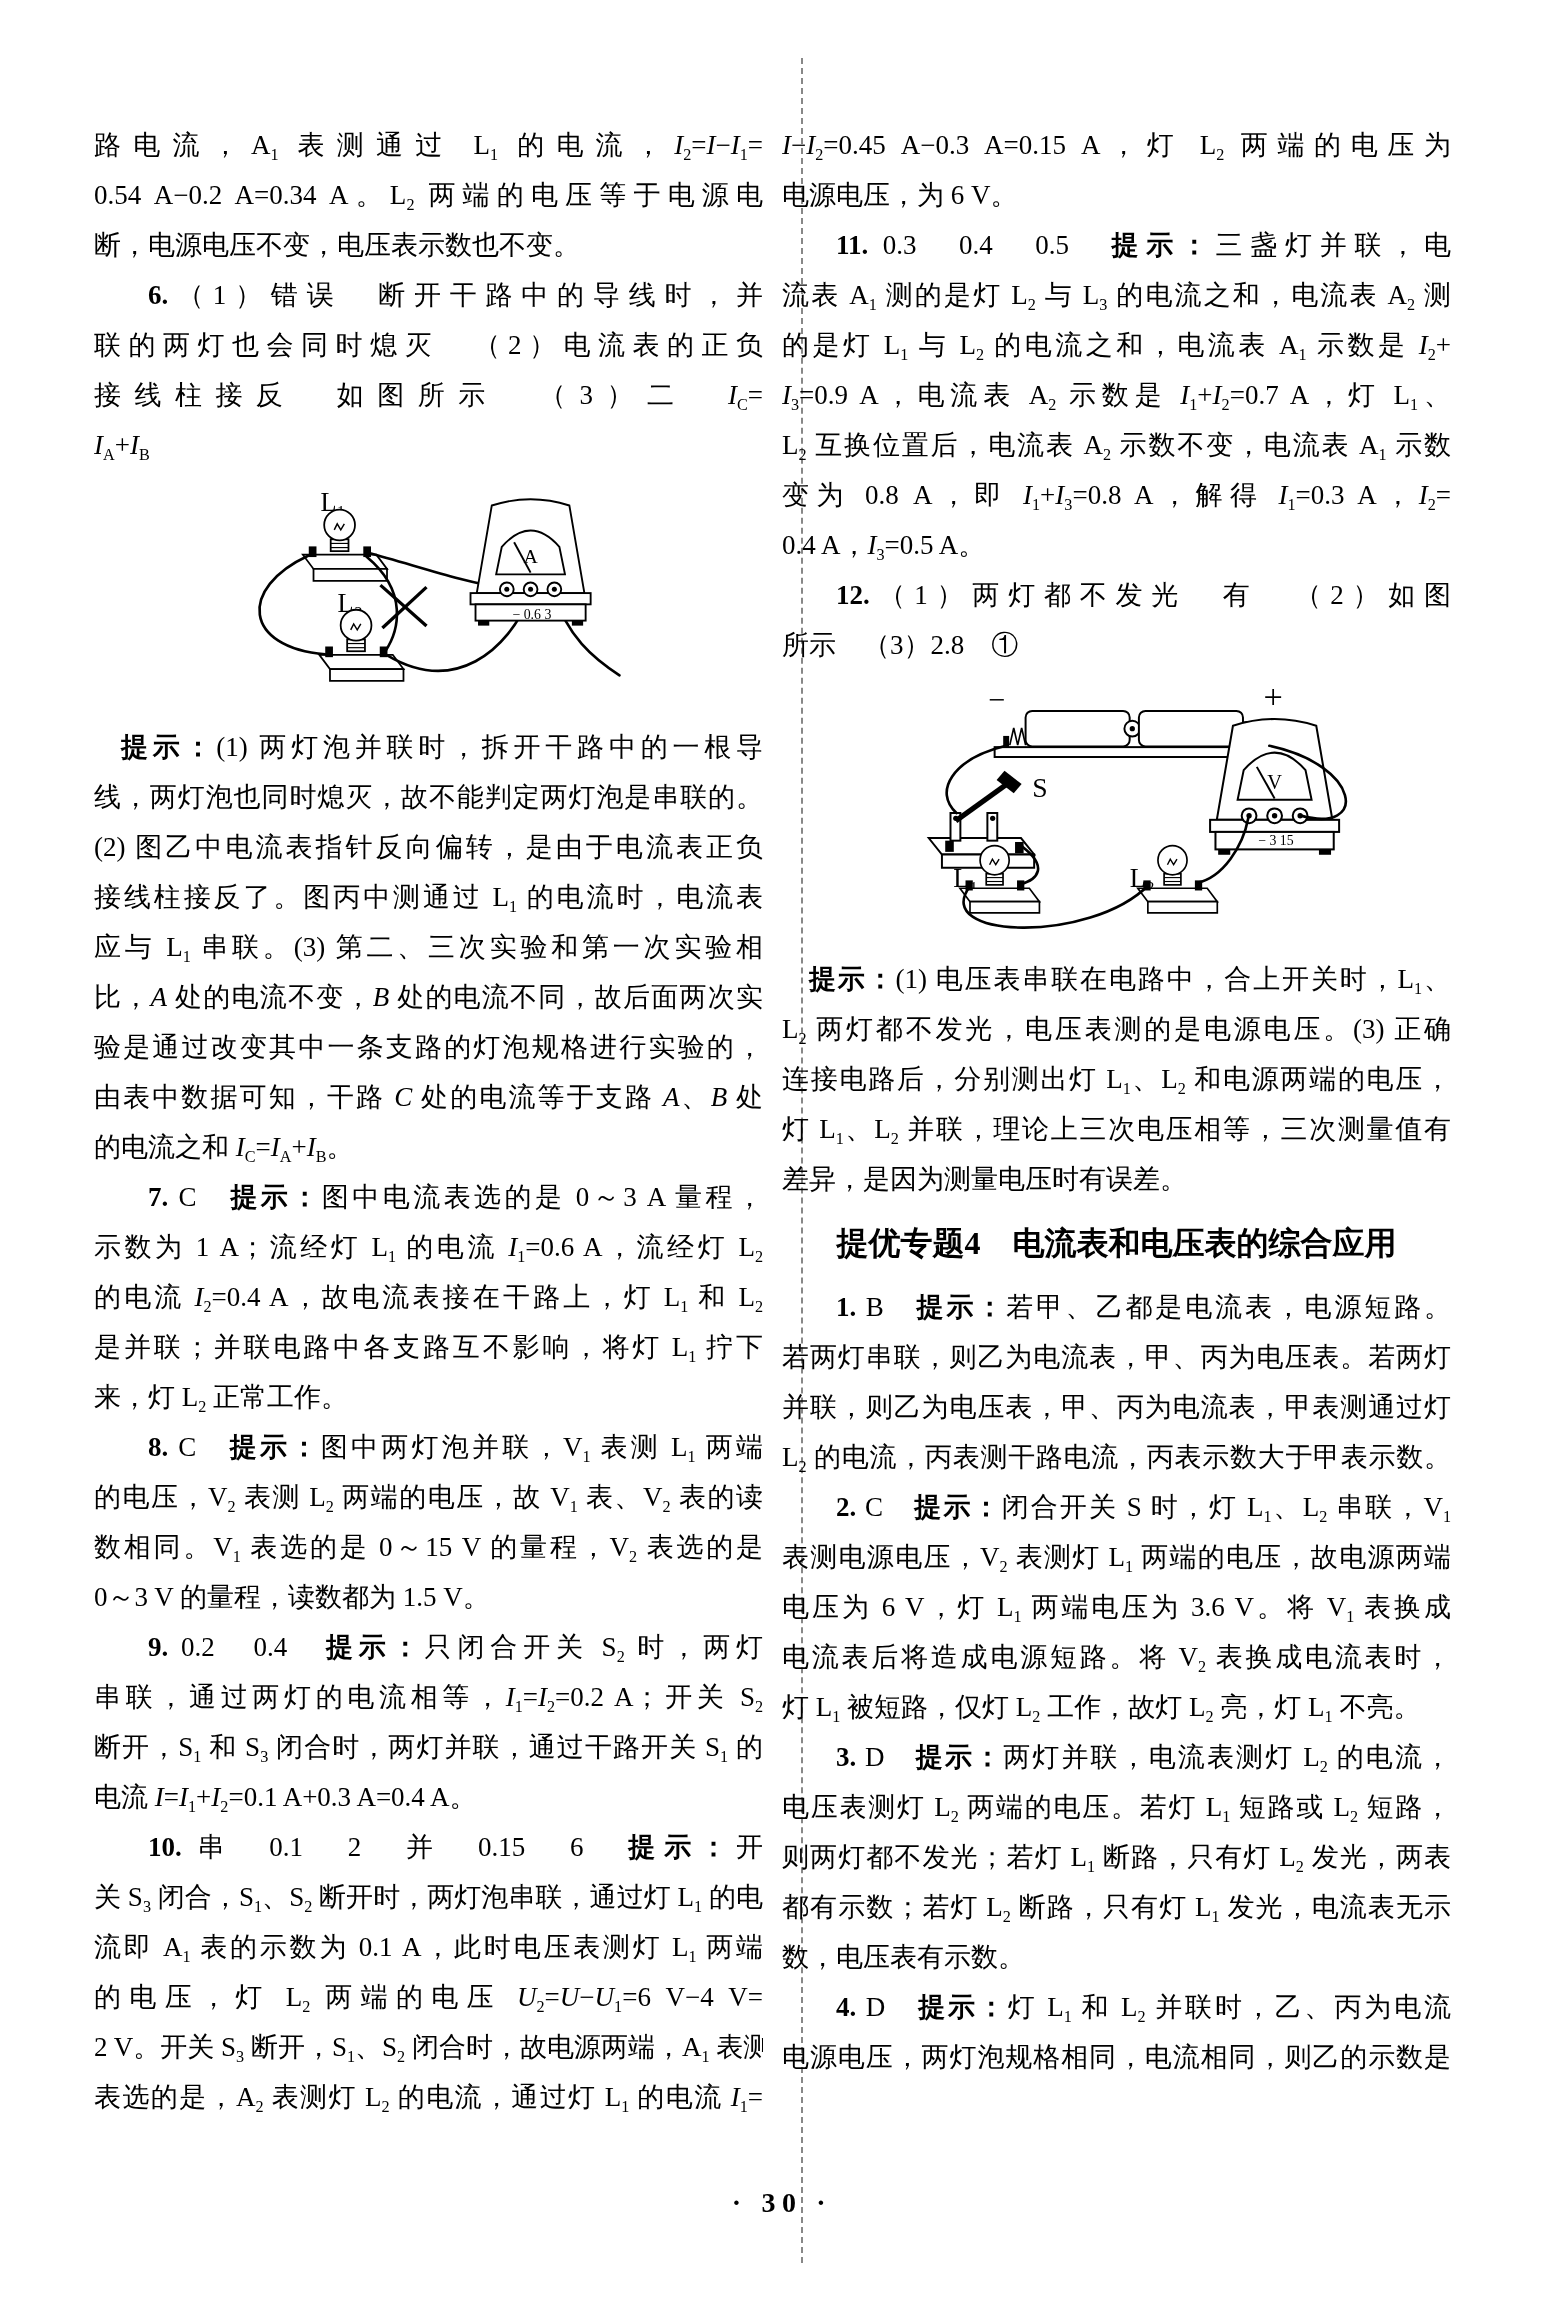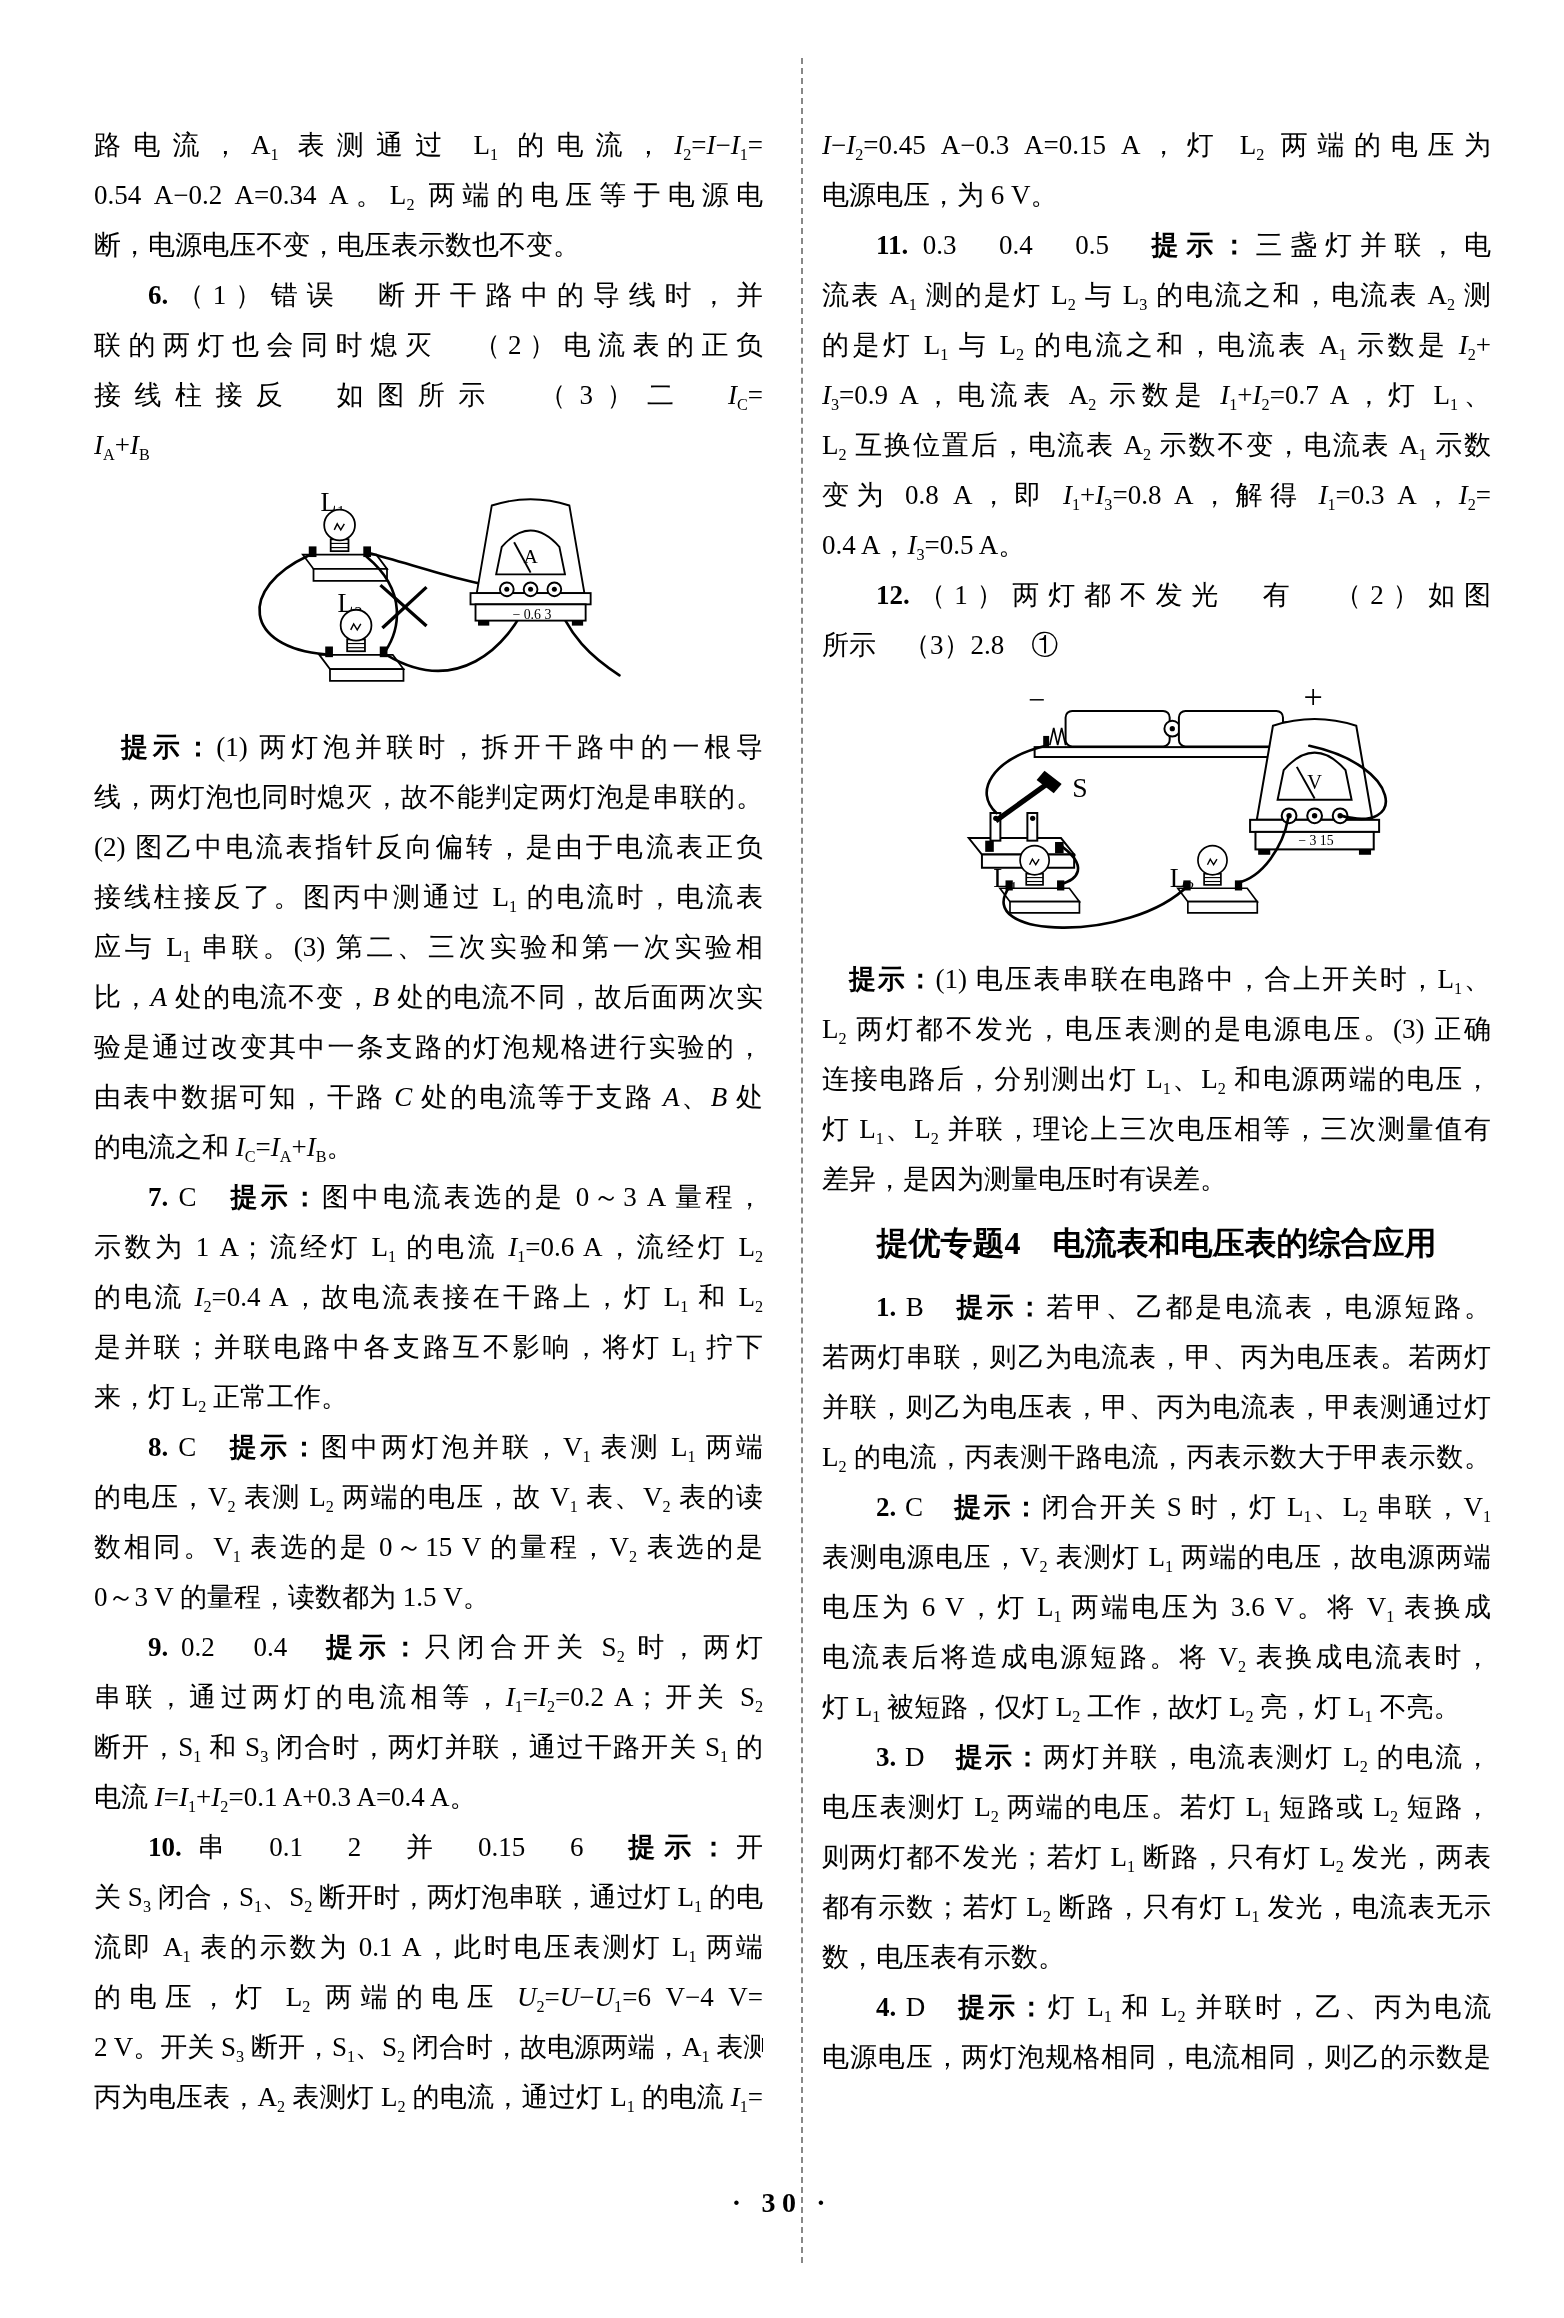--- a/index.html
+++ b/index.html
@@ -2,21 +2,21 @@
 <html style="font-size:10.5px"><head>
 <meta charset="utf-8">
 <style>
   html,body{margin:0;padding:0;}
   body{
     width:1564px;height:2319px;position:relative;background:#ffffff;color:#000;
     font-family:"Liberation Serif","DejaVu Serif",serif;
   }
   .col{position:absolute;top:120px;width:669px;}
   #left-col{left:94px;}
-  #right-col{left:822px;}
+  #right-col{left:782px;}
   .line{
     height:50px;line-height:50px;font-size:27px;
     text-align:justify;text-align-last:justify;text-justify:inter-character;
     overflow:hidden;white-space:nowrap;
   }
   .line.nj{text-align-last:left;}
   .line sub{font-size:.60em;line-height:0;}
   .b{font-weight:bold;}
   .i{font-style:italic;}
   .fig{display:flex;justify-content:center;align-items:flex-end;}
@@ -137,21 +137,21 @@
       <div class="line nj"><span>0～3 V 的量程，读数都为 1.5 V。</span></div>
       <div class="line" style="text-indent: 2em;"><span class="b">9.</span><span> 0.2　0.4　</span><span class="b">提示：</span><span>只闭合开关 S</span><sub>2</sub><span> 时，两灯</span></div>
       <div class="line"><span>串联，通过两灯的电流相等，</span><span class="i">I</span><sub>1</sub><span>=</span><span class="i">I</span><sub>2</sub><span>=0.2 A；开关 S</span><sub>2</sub></div>
       <div class="line"><span>断开，S</span><sub>1</sub><span> 和 S</span><sub>3</sub><span> 闭合时，两灯并联，通过干路开关 S</span><sub>1</sub><span> 的</span></div>
       <div class="line nj"><span>电流 </span><span class="i">I</span><span>=</span><span class="i">I</span><sub>1</sub><span>+</span><span class="i">I</span><sub>2</sub><span>=0.1 A+0.3 A=0.4 A。</span></div>
       <div class="line" style="text-indent: 2em;"><span class="b">10.</span><span> 串　0.1　2　并　0.15　6　</span><span class="b">提示：</span><span>开</span></div>
       <div class="line"><span>关 S</span><sub>3</sub><span> 闭合，S</span><sub>1</sub><span>、S</span><sub>2</sub><span> 断开时，两灯泡串联，通过灯 L</span><sub>1</sub><span> 的电</span></div>
       <div class="line"><span>流即 A</span><sub>1</sub><span> 表的示数为 0.1 A，此时电压表测灯 L</span><sub>1</sub><span> 两端</span></div>
       <div class="line"><span>的电压，灯 L</span><sub>2</sub><span> 两端的电压 </span><span class="i">U</span><sub>2</sub><span>=</span><span class="i">U</span><span>−</span><span class="i">U</span><sub>1</sub><span>=6 V−4 V=</span></div>
       <div class="line"><span>2 V。开关 S</span><sub>3</sub><span> 断开，S</span><sub>1</sub><span>、S</span><sub>2</sub><span> 闭合时，故电源两端，A</span><sub>1</sub><span> 表测</span></div>
-      <div class="line"><span>丙为电压表，A</span><sub>2</sub><span> 表测灯 L</span><sub>2</sub><span> 的电流，通过灯 L</span><sub>1</sub><span> 的电流 </span><span class="i">I</span><sub>1</sub><span>=</span></div>
+      <div class="line"><span>表选的是，A</span><sub>2</sub><span> 表测灯 L</span><sub>2</sub><span> 的电流，通过灯 L</span><sub>1</sub><span> 的电流 </span><span class="i">I</span><sub>1</sub><span>=</span></div>
     </div>
 </div>
 
 <div id="right-col" class="col">
   <div>
       <div class="line"><span class="i">I</span><span>−</span><span class="i">I</span><sub>2</sub><span>=0.45 A−0.3 A=0.15 A，灯 L</span><sub>2</sub><span> 两端的电压为</span></div>
       <div class="line nj"><span>电源电压，为 6 V。</span></div>
       <div class="line" style="text-indent: 2em;"><span class="b">11.</span><span> 0.3　0.4　0.5　</span><span class="b">提示：</span><span>三盏灯并联，电</span></div>
       <div class="line"><span>流表 A</span><sub>1</sub><span> 测的是灯 L</span><sub>2</sub><span> 与 L</span><sub>3</sub><span> 的电流之和，电流表 A</span><sub>2</sub><span> 测</span></div>
       <div class="line"><span>的是灯 L</span><sub>1</sub><span> 与 L</span><sub>2</sub><span> 的电流之和，电流表 A</span><sub>1</sub><span> 示数是 </span><span class="i">I</span><sub>2</sub><span>+</span></div>

